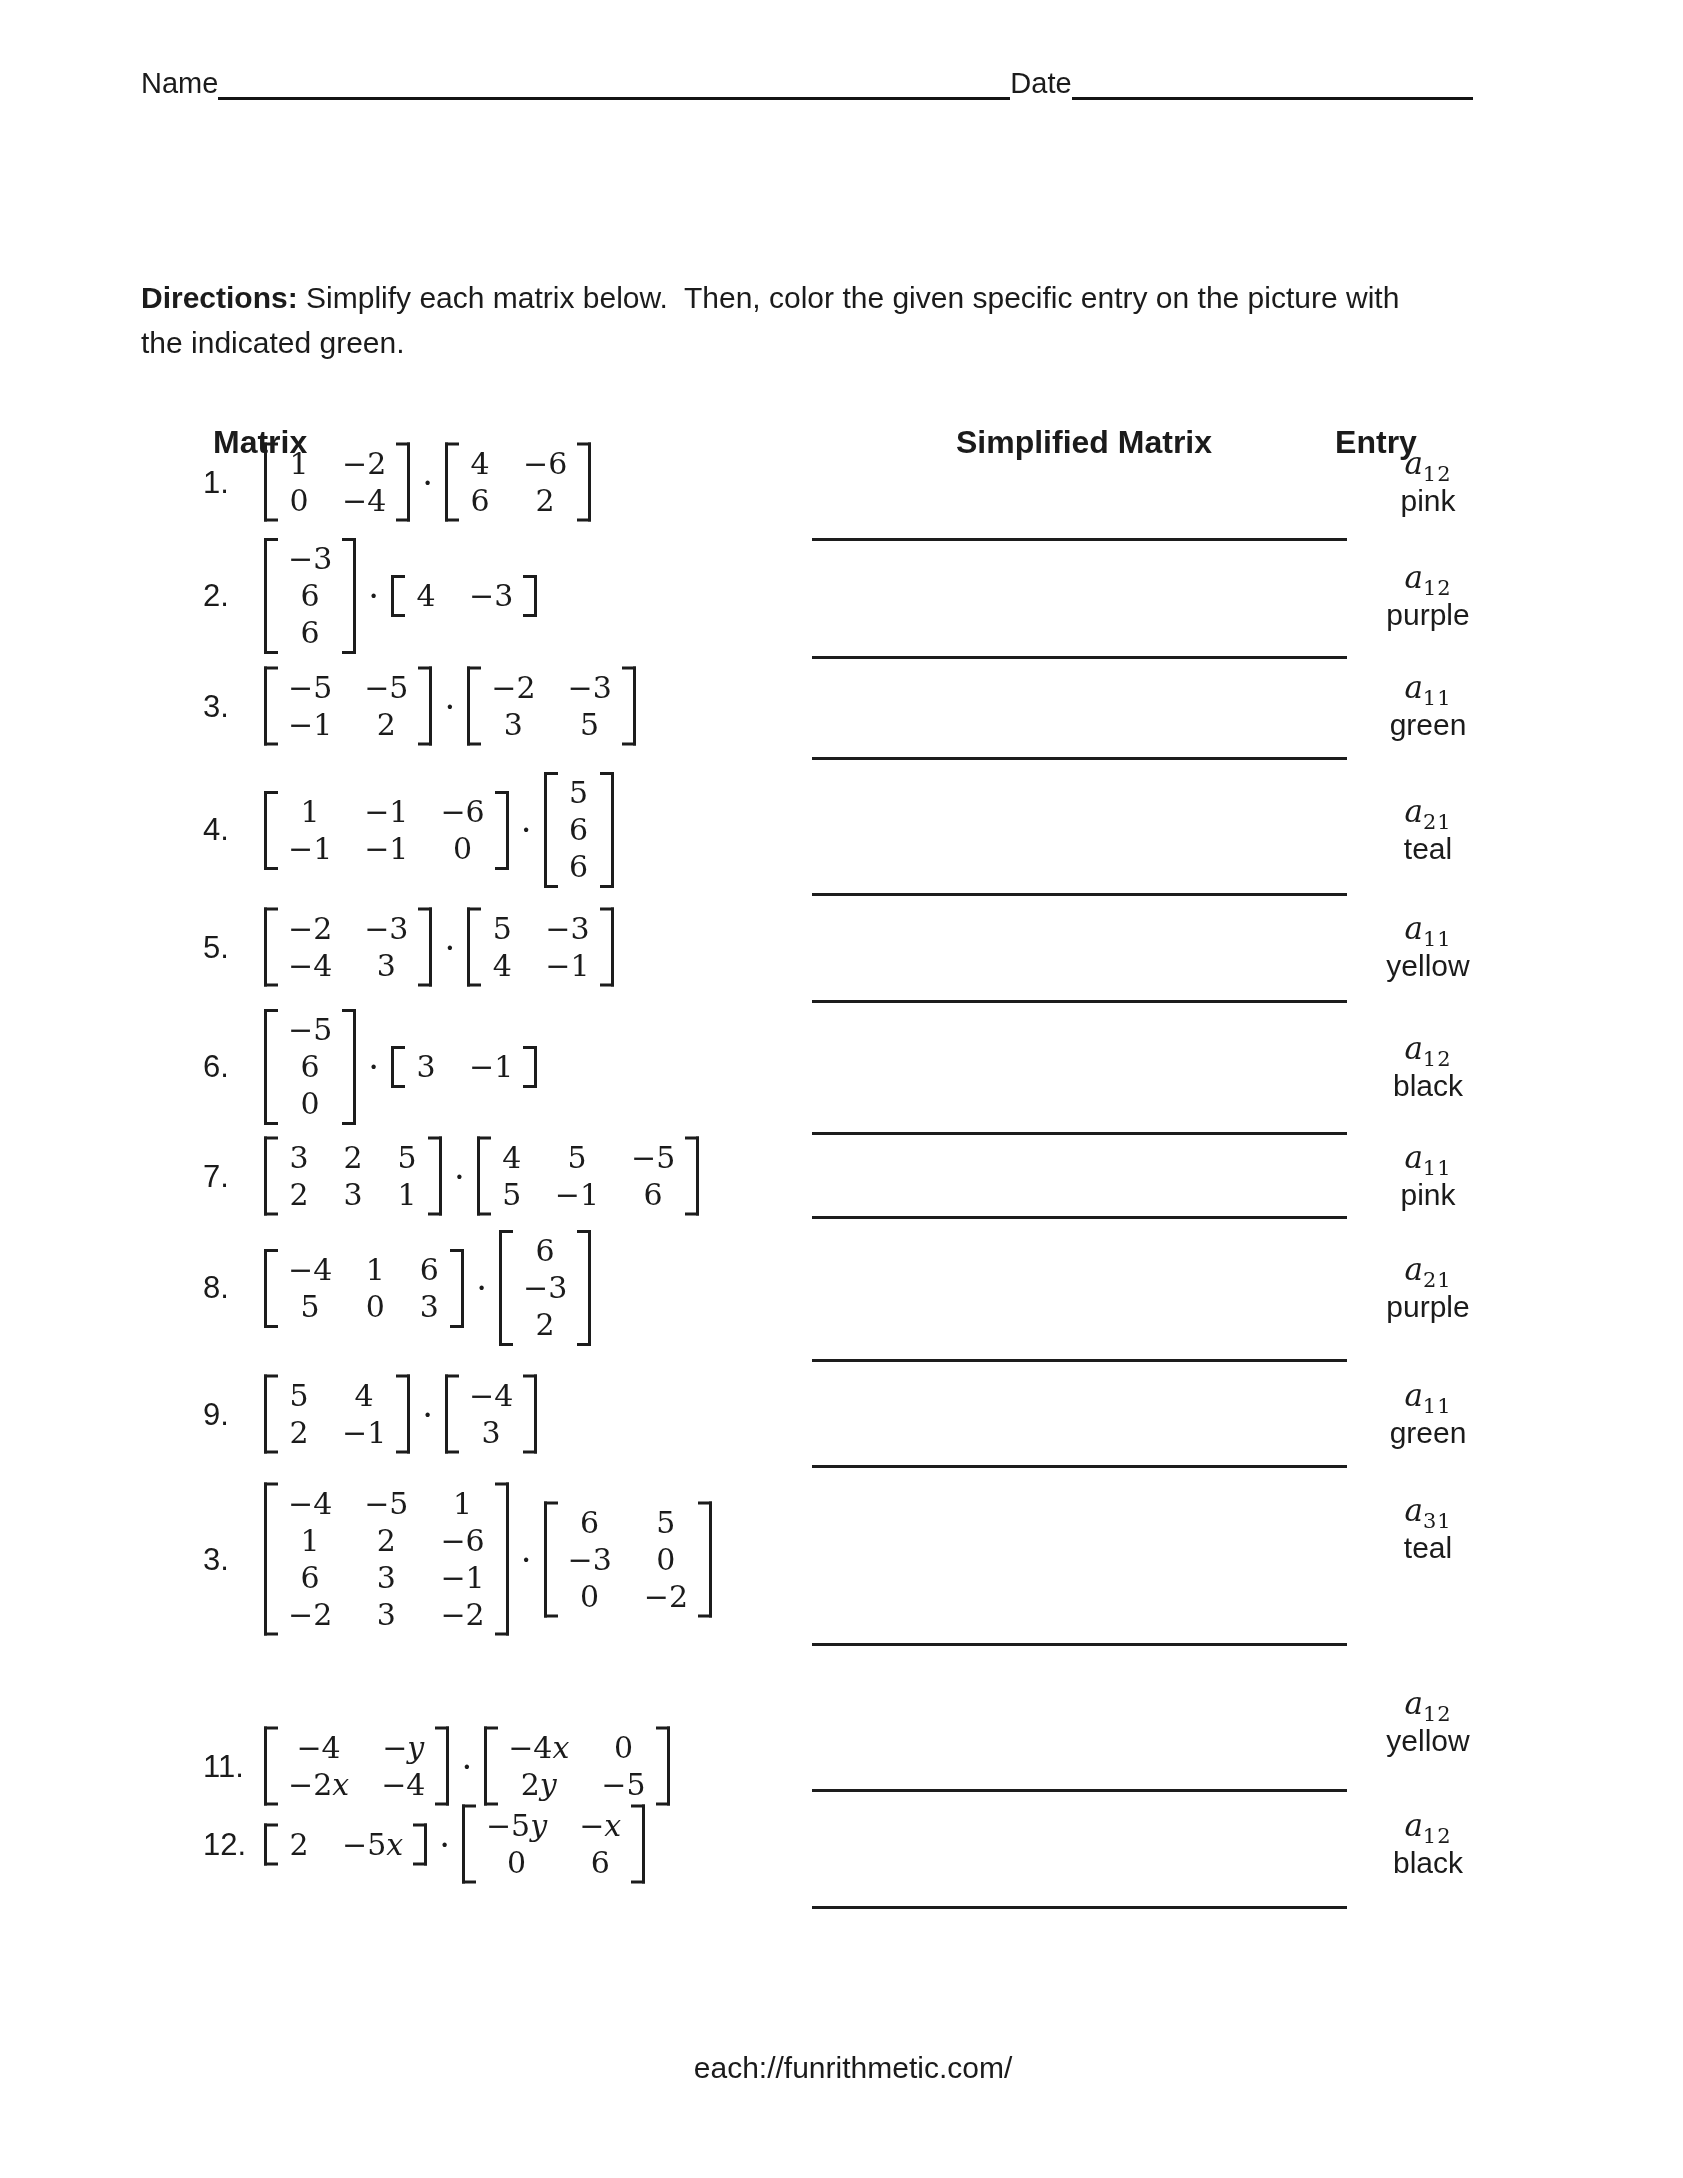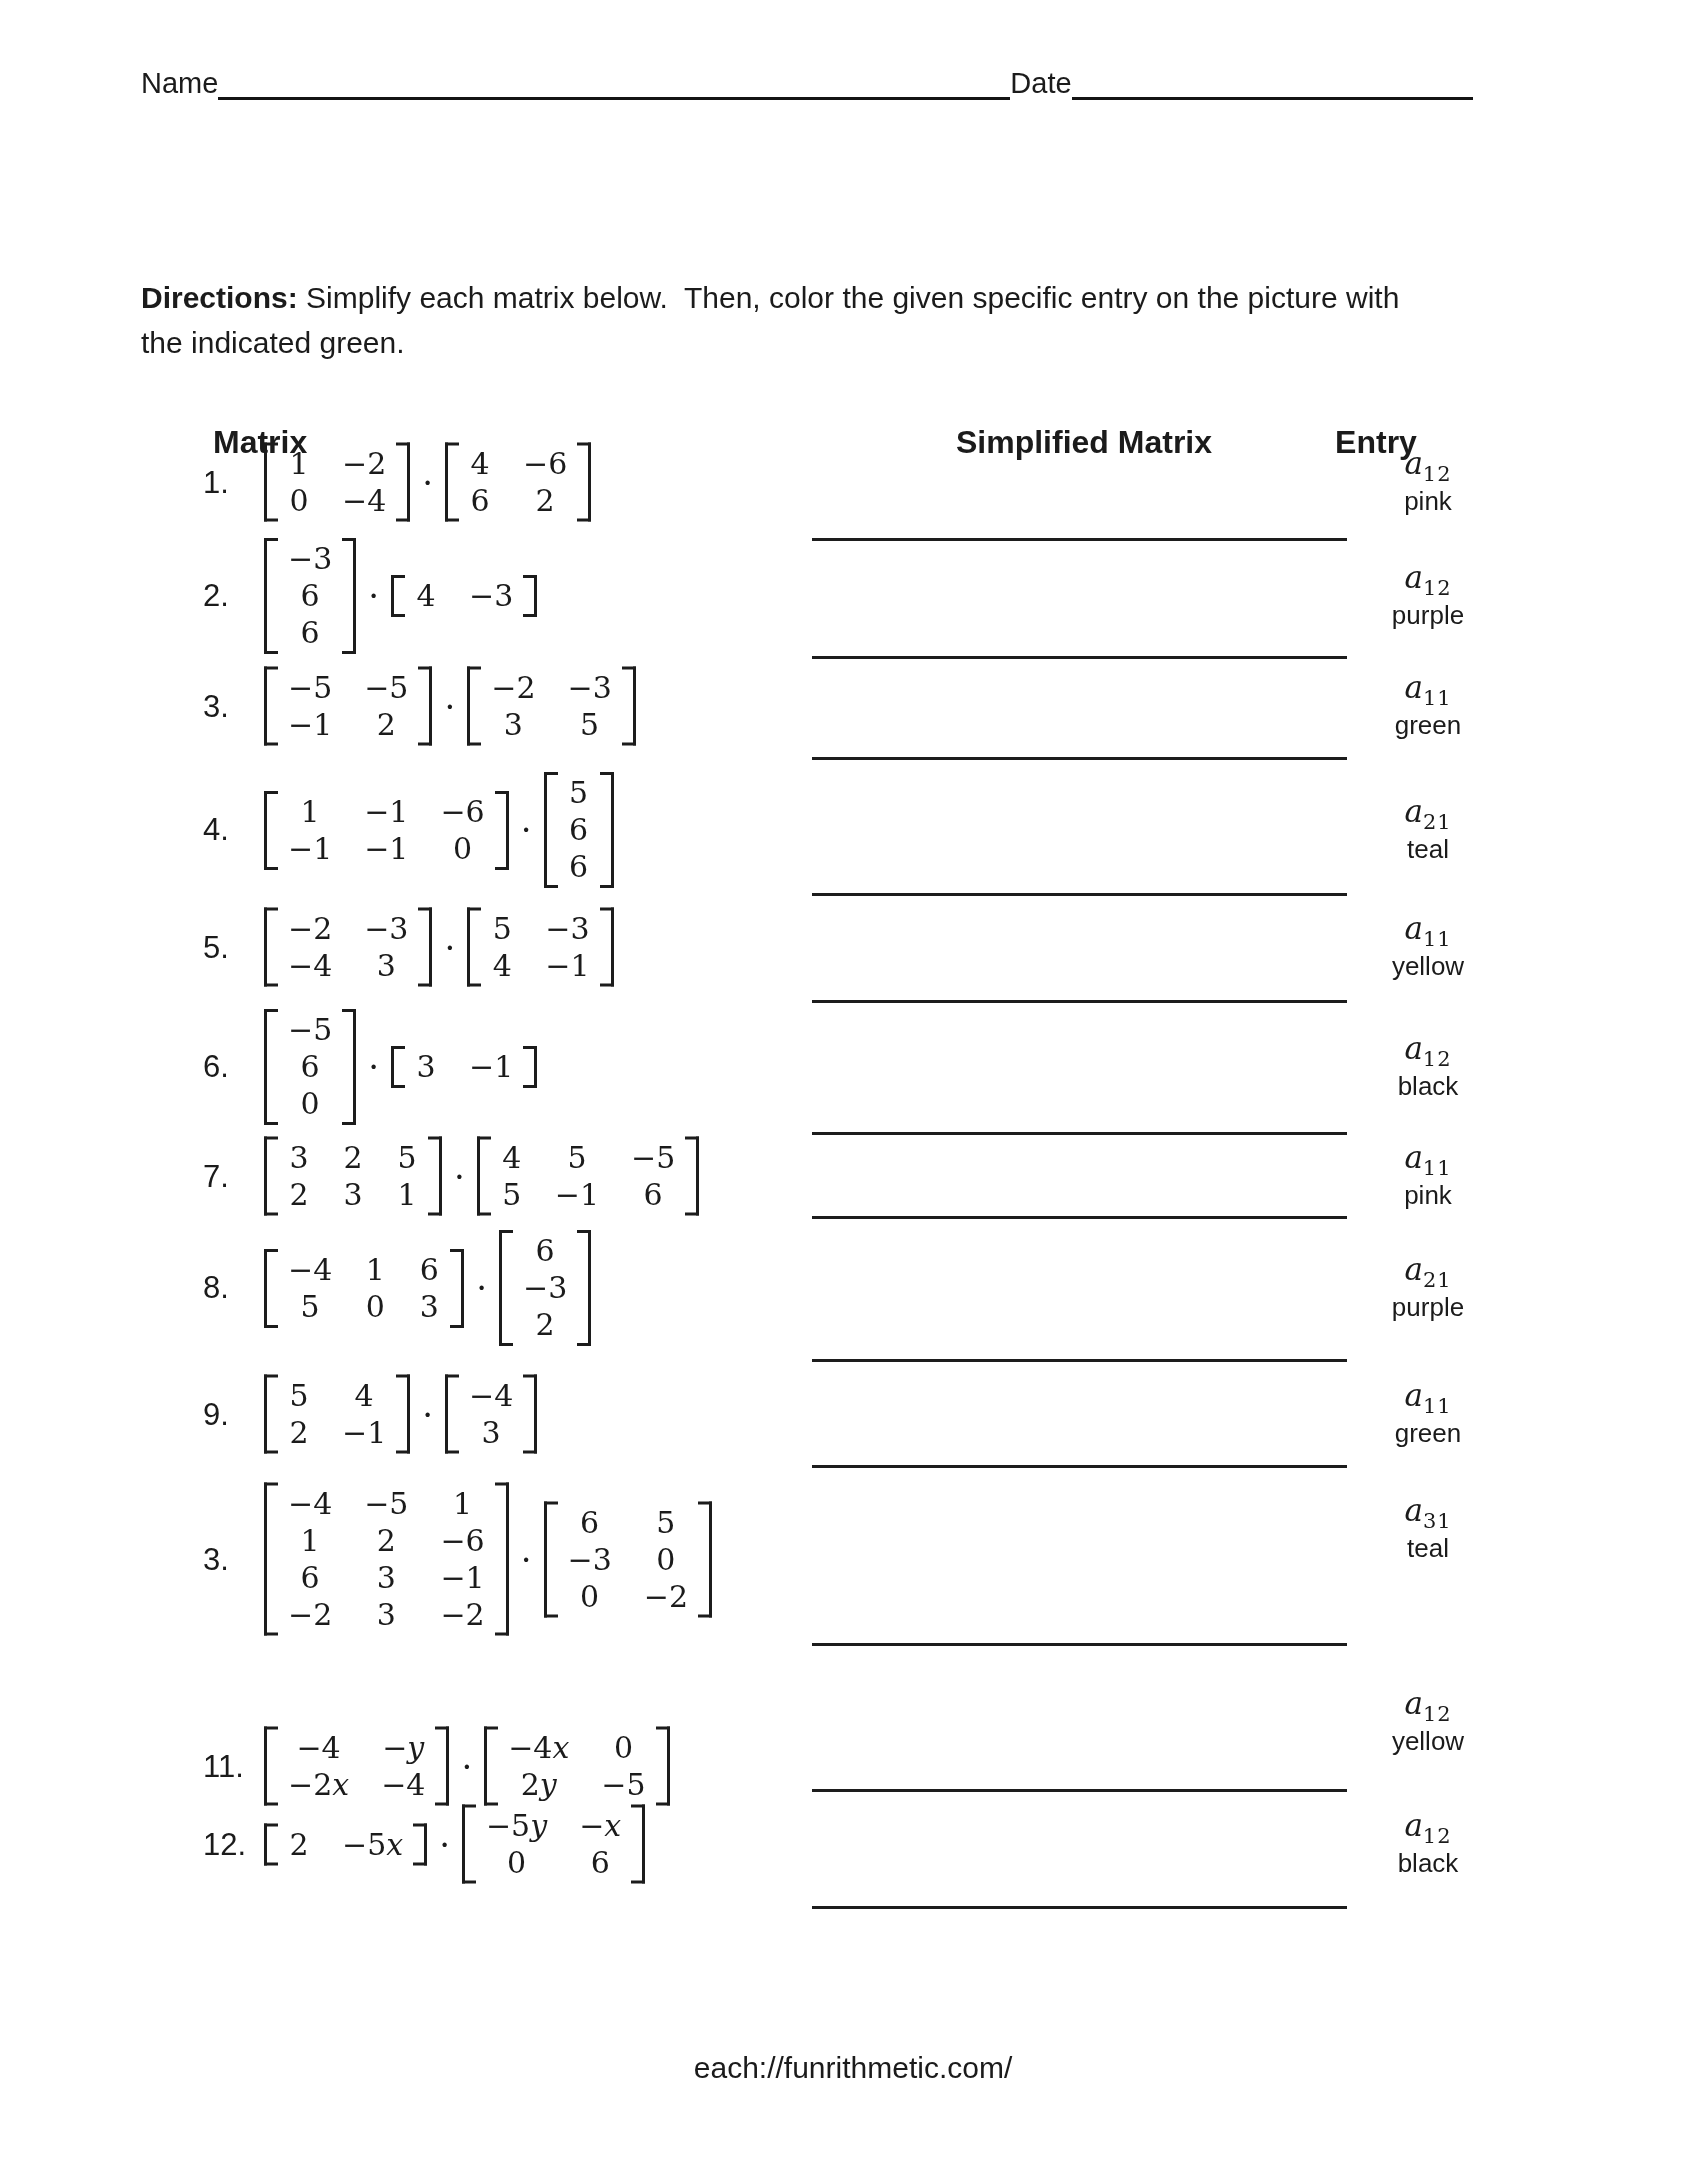--- a/index.html
+++ b/index.html
@@ -81,21 +81,21 @@
   }
   .entry-sym{
     display:block;font-family:"DejaVu Serif",serif;
     font-style:italic;font-size:31px;line-height:32px;
   }
   .entry-sym sub{
     font-size:21px;font-style:normal;line-height:0;
     vertical-align:-7px;letter-spacing:1px;
   }
   .entry-color{
-    display:block;font-size:26px;line-height:34px;margin-top:5px;
+    display:block;font-size:30px;line-height:34px;margin-top:5px;
     font-family:"Liberation Sans",sans-serif;font-style:normal;
   }
   
   .footer{
     position:absolute;left:853px;top:2051px;transform:translateX(-50%);
     font-size:30px;white-space:nowrap;
   }
 </style>
 </head>
 <body>

